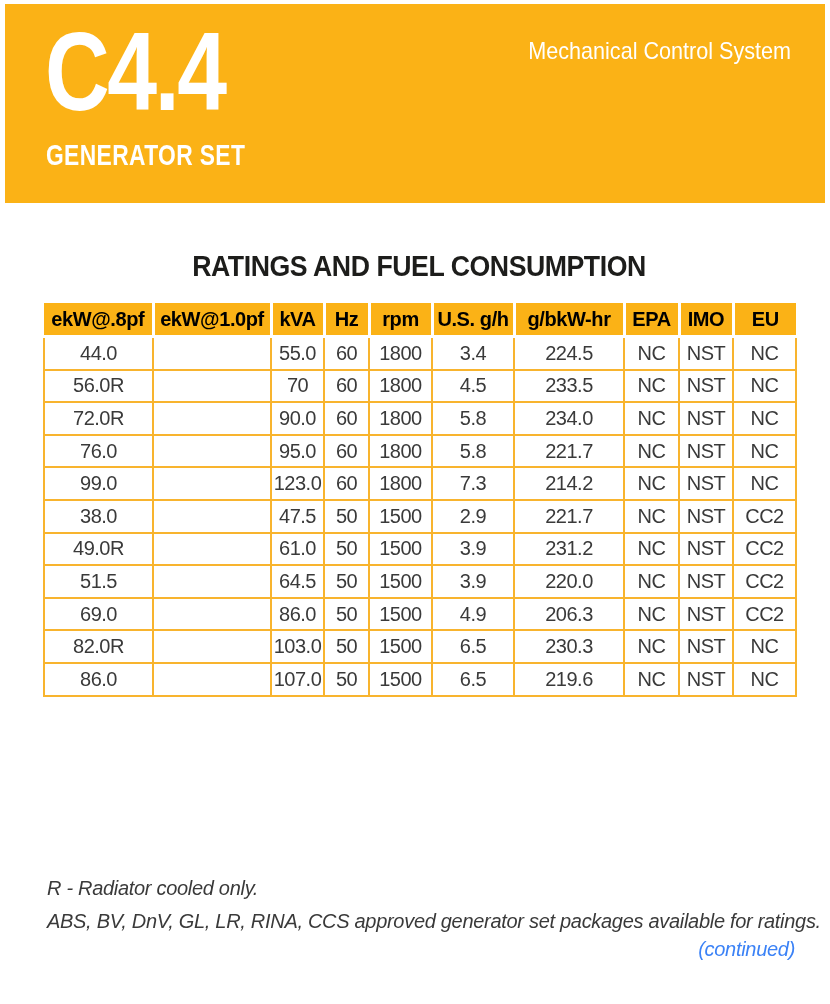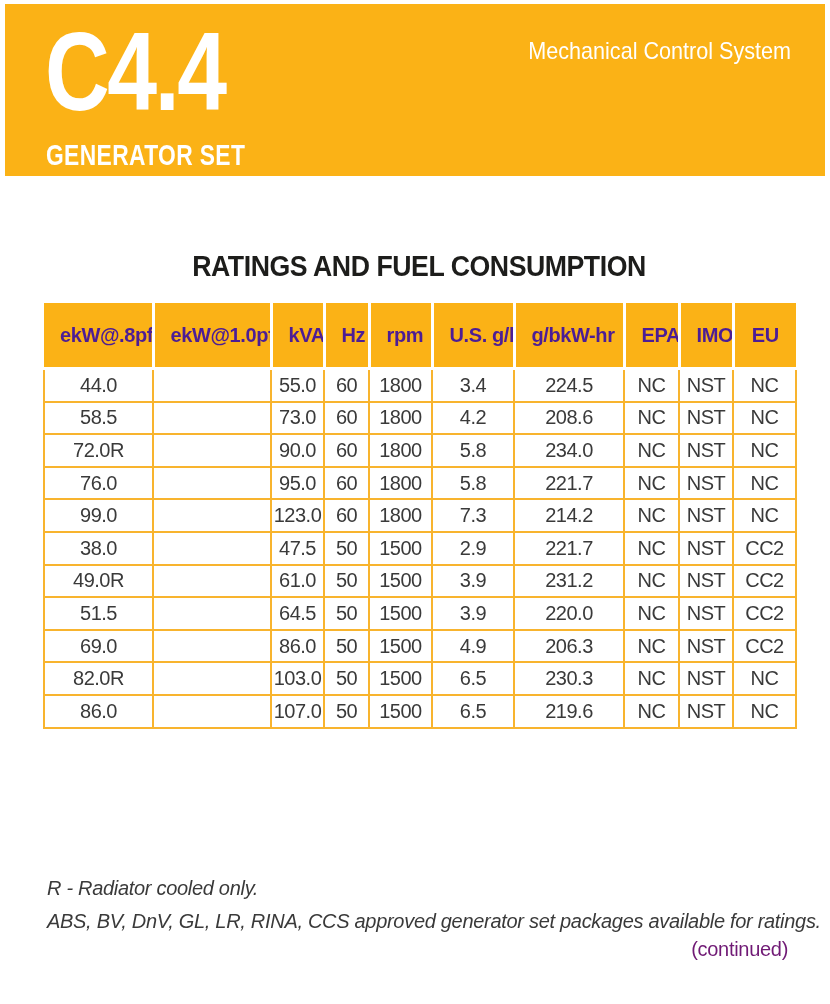--- a/index.html
+++ b/index.html
@@ -14,21 +14,21 @@
     height: 1004px;
     background: #ffffff;
     overflow: hidden;
   }
   
   .banner {
     position: absolute;
     top: 4px;
     left: 5px;
     width: 820px;
-    height: 172px;
+    height: 199px;
     background: #FBB216;
   }
   .model {
     position: absolute;
     top: 12px;
     left: 40px;
     font-size: 112px;
     line-height: 1;
     font-weight: bold;
     color: #ffffff;
@@ -90,26 +90,26 @@
   col.c2 { width: 53px; }
   col.c3 { width: 45px; }
   col.c4 { width: 63px; }
   col.c5 { width: 82px; }
   col.c6 { width: 110px; }
   col.c7 { width: 55px; }
   col.c8 { width: 54px; }
   col.c9 { width: 63px; }
   table.ratings th {
     background: #FBB216;
-    color: #4c1d95;
+    color: #000000;
     font-size: 20px;
     font-weight: bold;
     letter-spacing: -0.4px;
     height: 32px;
-    padding: 16px;
+    padding: 0;
     text-align: center;
     vertical-align: middle;
     border: none;
     border-right: 3px solid #ffffff;
     border-bottom: 3px solid #ffffff;
     overflow: hidden;
     white-space: nowrap;
   }
   table.ratings th:last-child { border-right: none; }
   table.ratings td {
@@ -133,26 +133,27 @@
     font-size: 20px;
     color: #3a3a3a;
     letter-spacing: -0.3px;
     white-space: nowrap;
   }
   .note-1 { top: 873px; }
   .note-2 { top: 906px; }
   .continued {
     position: absolute;
     top: 938px;
-    left: 36px;
+    left: 43px;
     width: 752px;
     margin: 0;
     text-align: right;
+    font-style: italic;
     font-size: 20px;
-    color: #701a75;
+    color: #3b82f6;
     letter-spacing: -0.3px;
   }
 </style>
 </head>
 <body>
 
 <div class="page">
 
   <header class="banner">
     <div class="model">C4.4</div>
@@ -196,27 +197,27 @@
           <td>55.0</td>
           <td>60</td>
           <td>1800</td>
           <td>3.4</td>
           <td>224.5</td>
           <td>NC</td>
           <td>NST</td>
           <td>NC</td>
         </tr>
         <tr>
-          <td>58.5</td>
-          <td></td>
-          <td>73.0</td>
-          <td>60</td>
-          <td>1800</td>
-          <td>4.2</td>
-          <td>208.6</td>
+          <td>56.0R</td>
+          <td></td>
+          <td>70</td>
+          <td>60</td>
+          <td>1800</td>
+          <td>4.5</td>
+          <td>233.5</td>
           <td>NC</td>
           <td>NST</td>
           <td>NC</td>
         </tr>
         <tr>
           <td>72.0R</td>
           <td></td>
           <td>90.0</td>
           <td>60</td>
           <td>1800</td>

